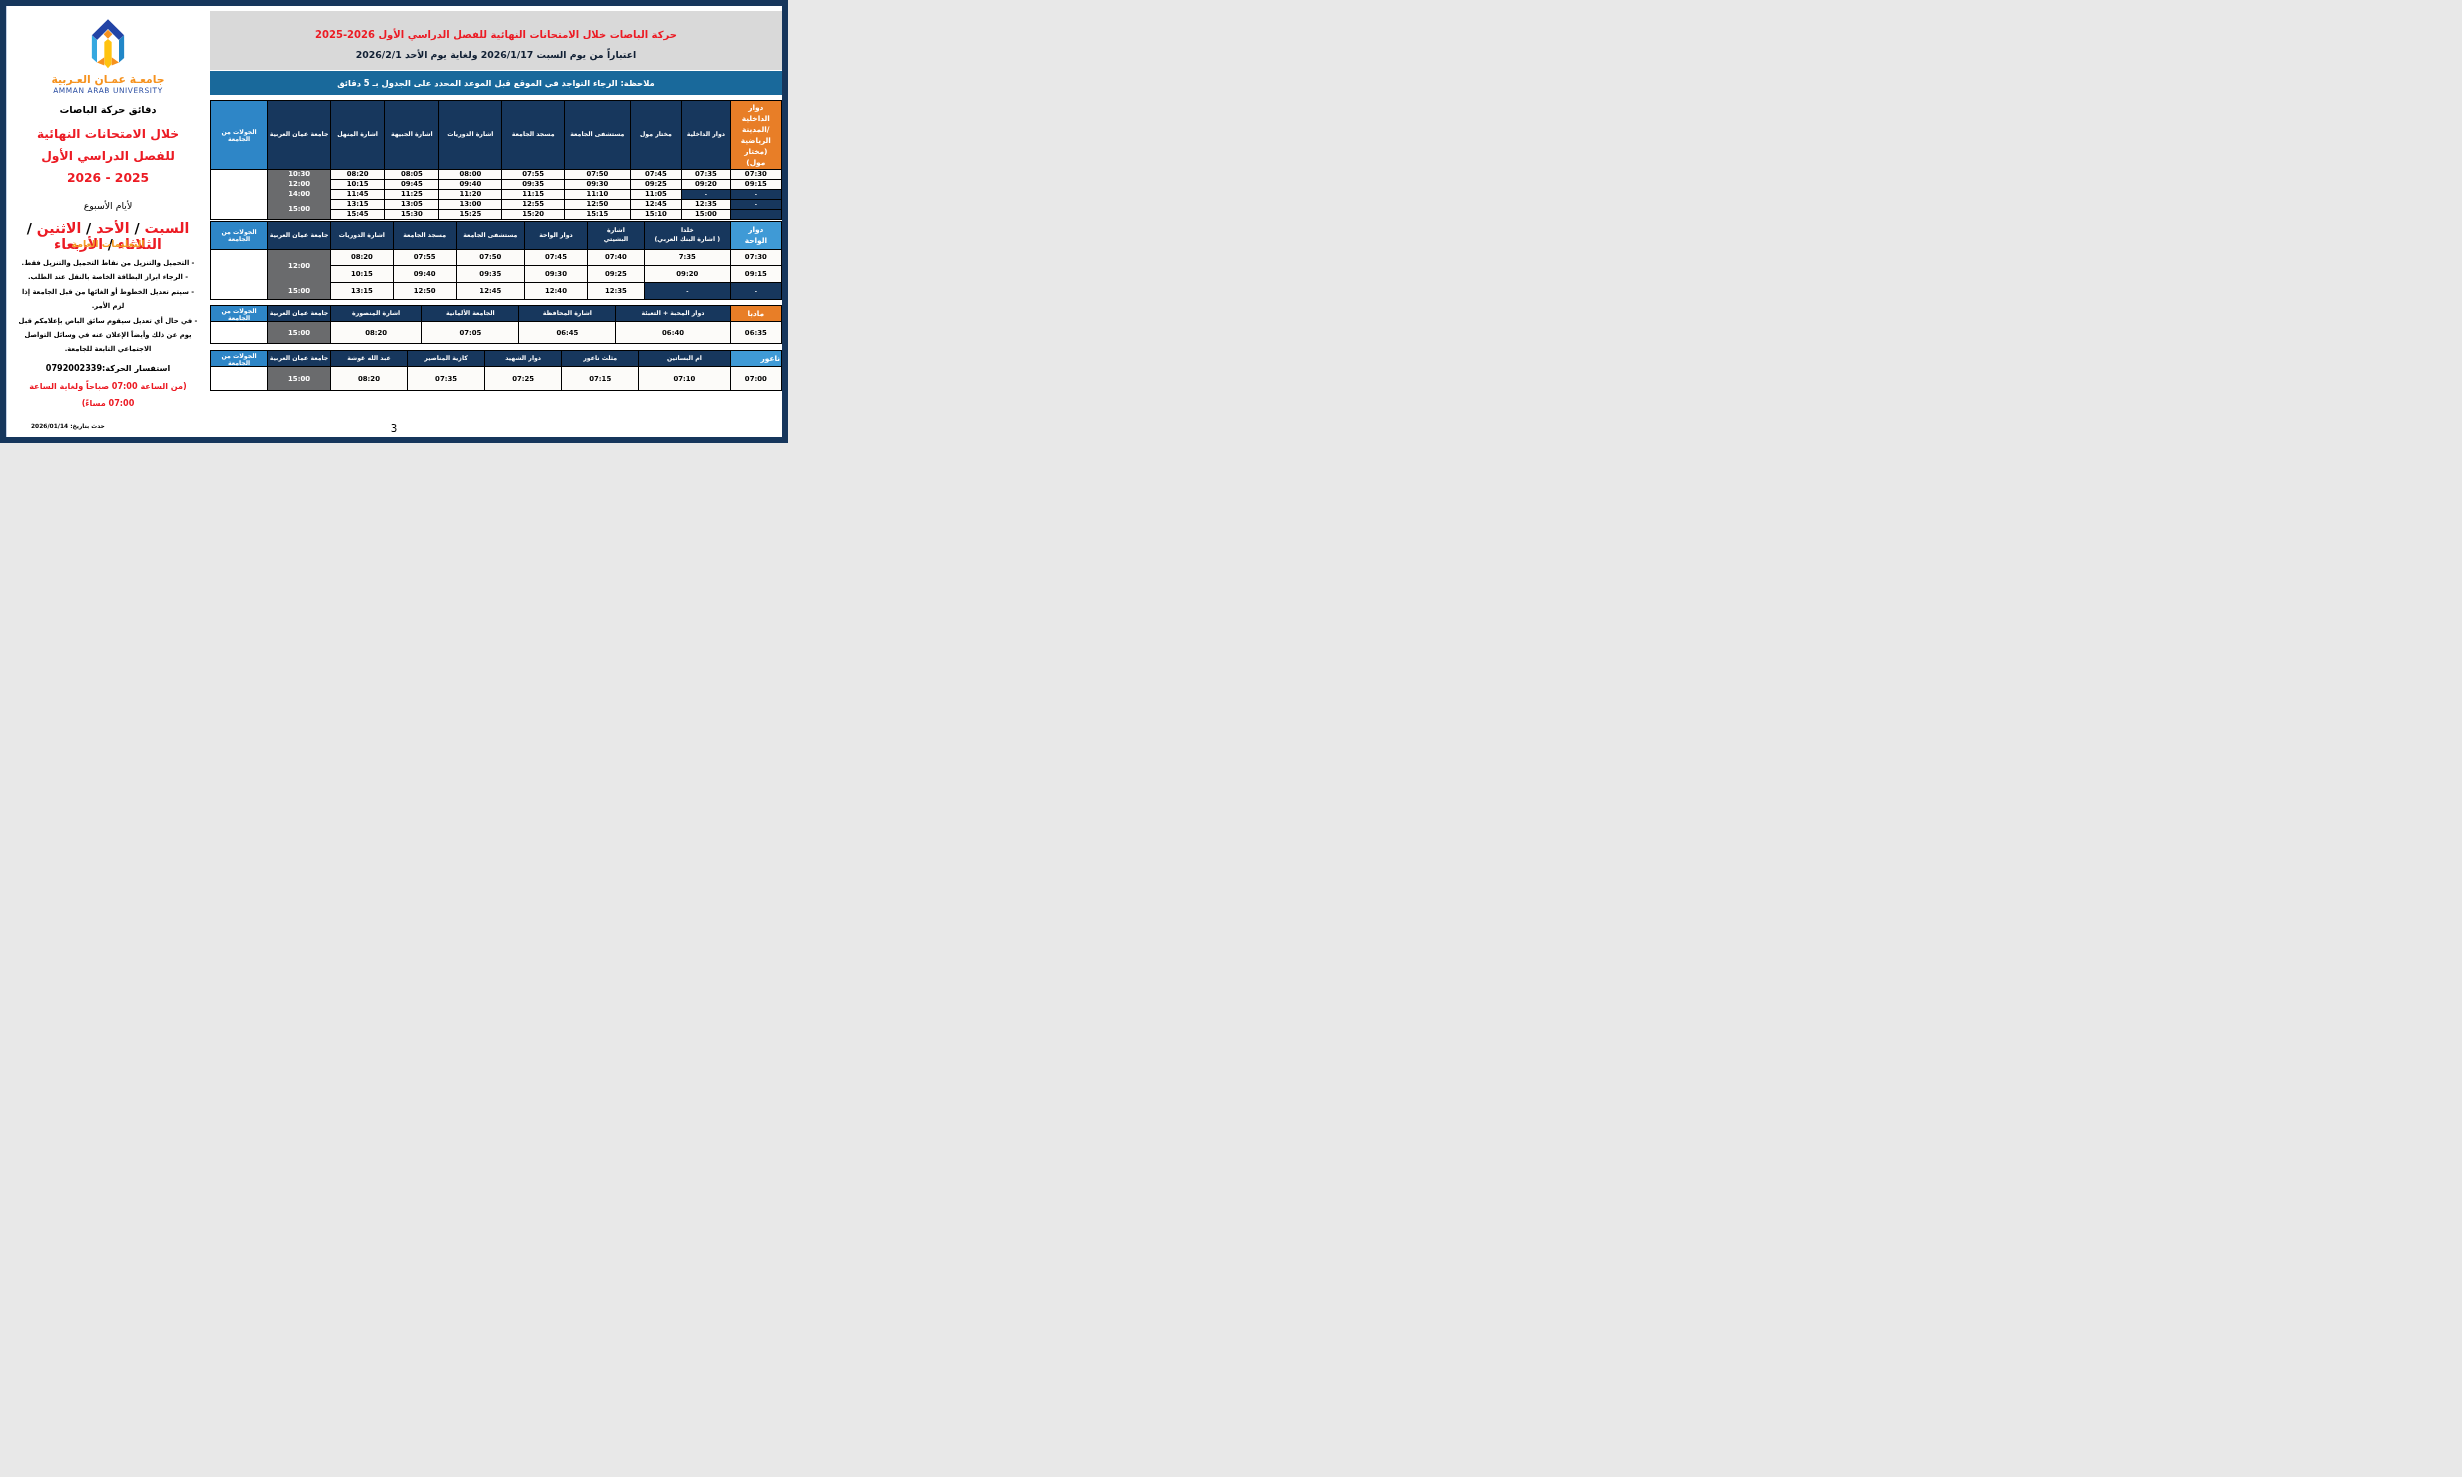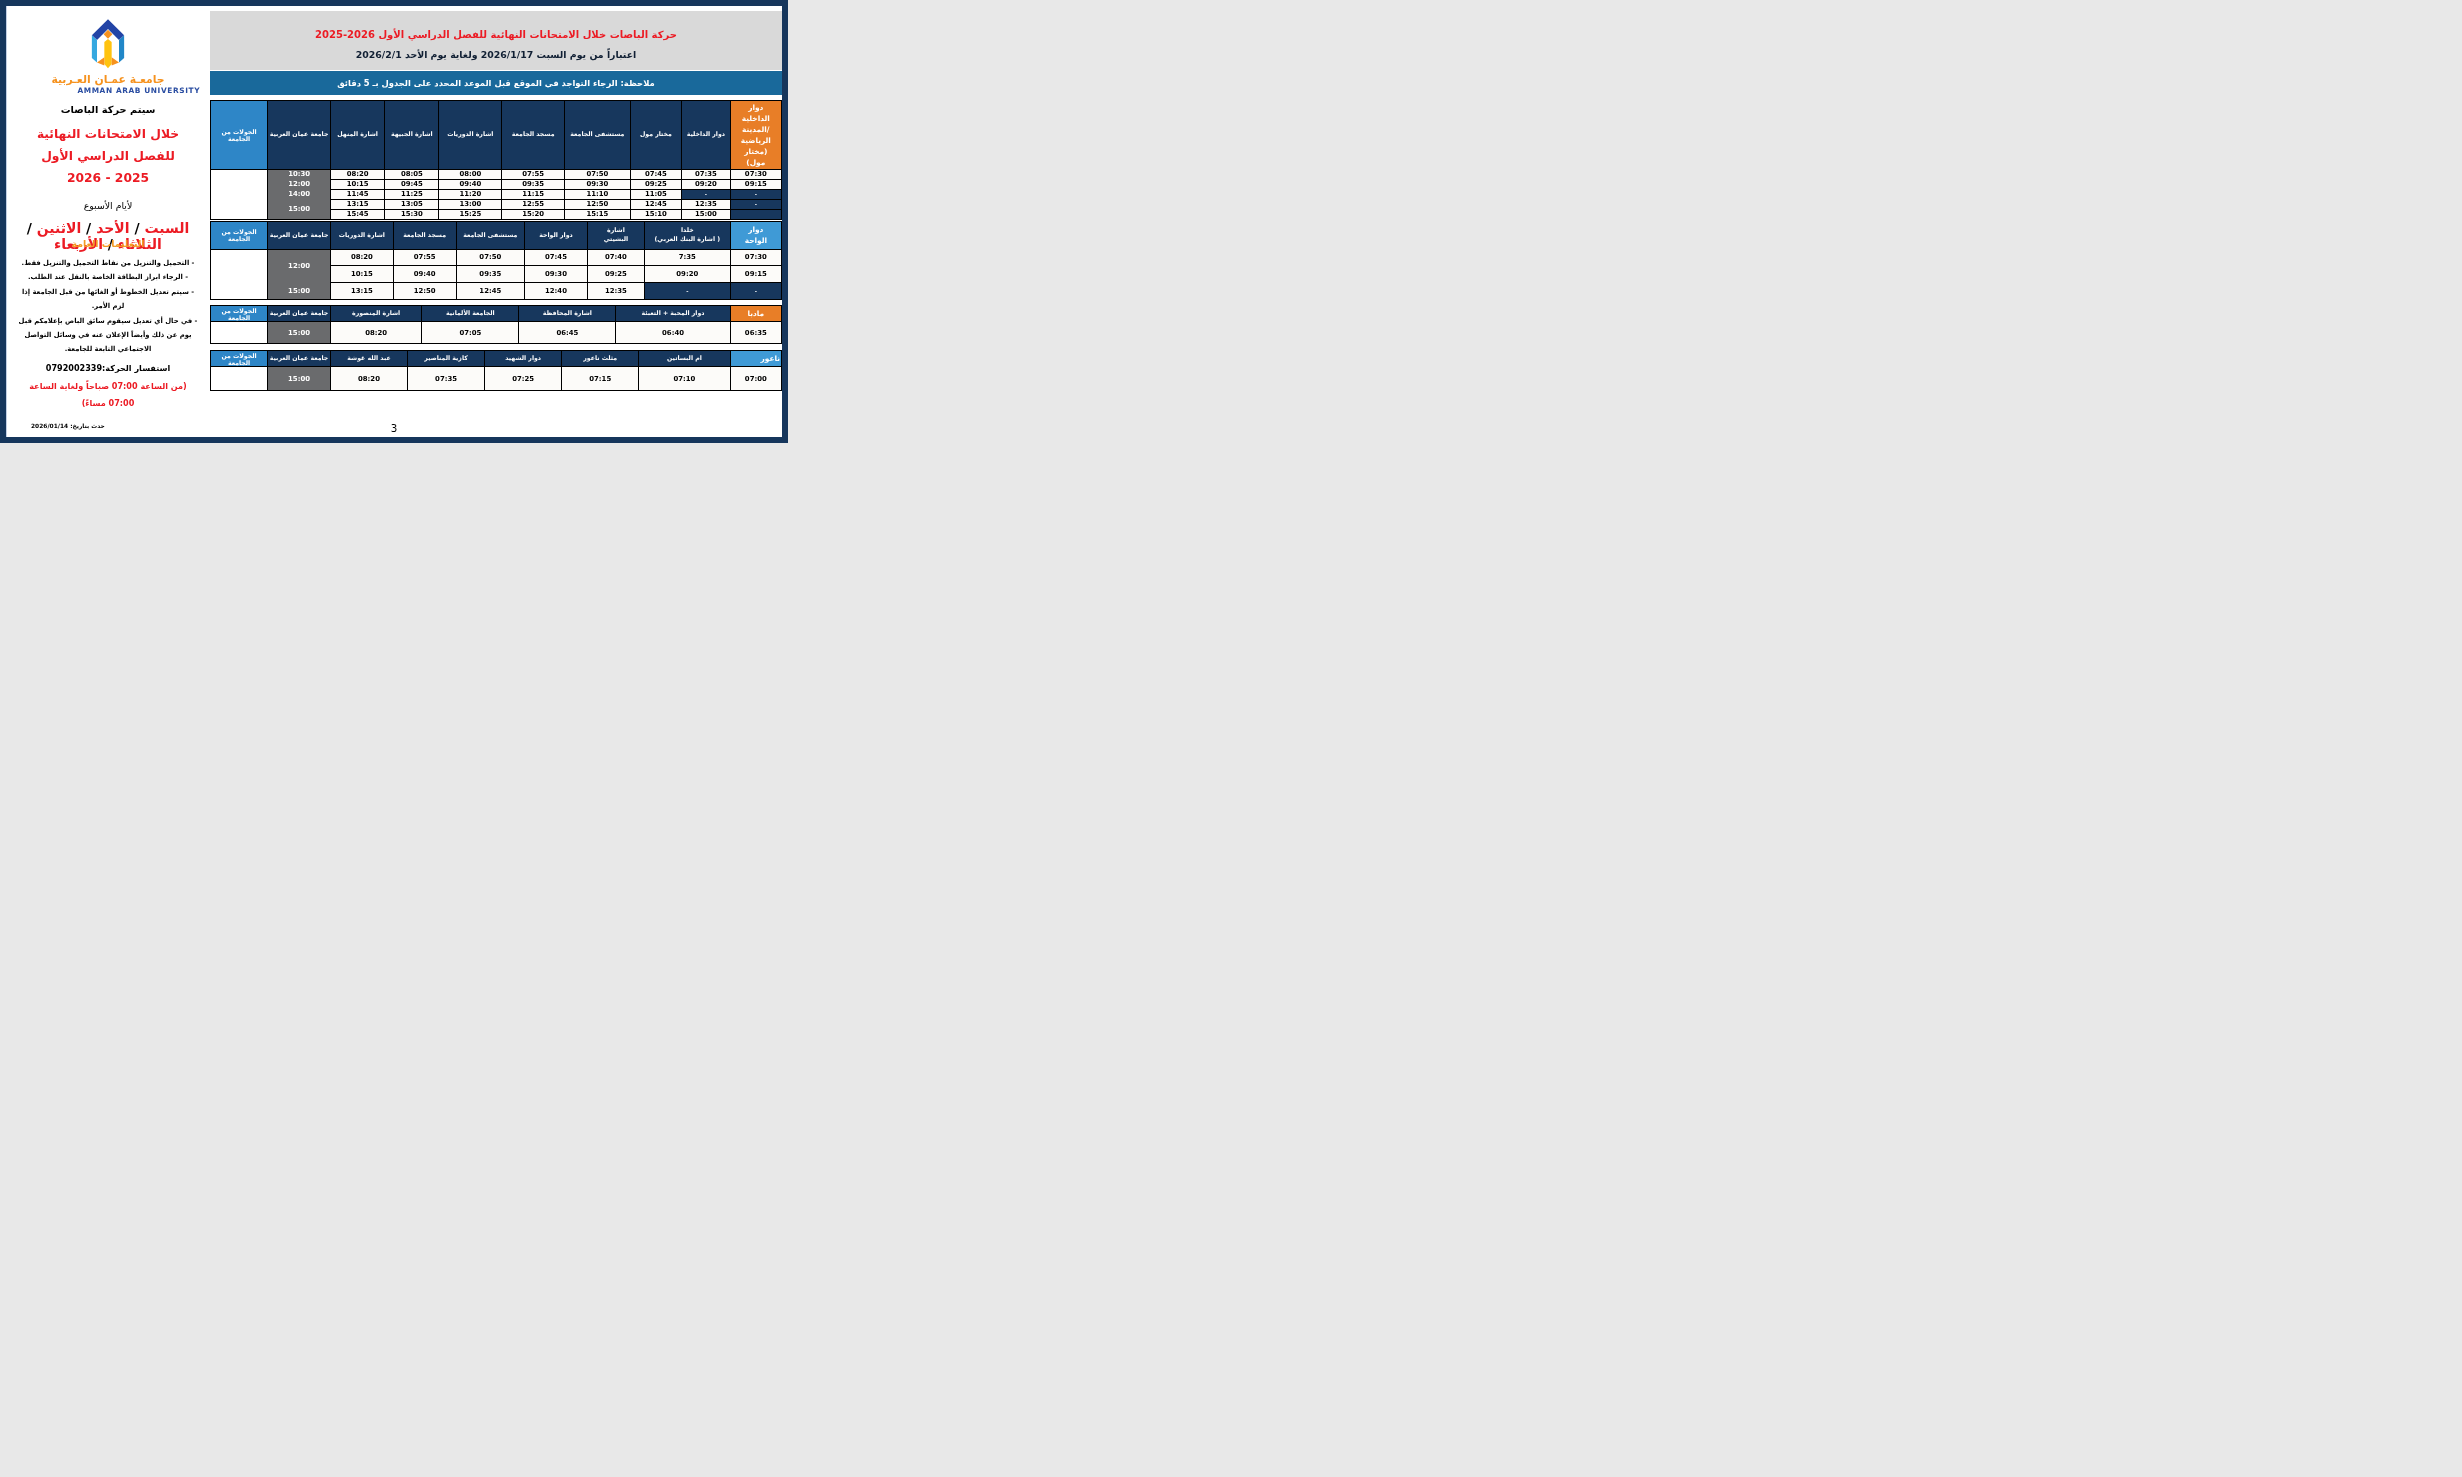--- a/index.html
+++ b/index.html
@@ -7,21 +7,21 @@
   .page{position:relative;width:788px;height:443px;background:#ffffff;box-sizing:border-box;
         border:6.9px solid #16365C;overflow:hidden;}
   .accent{position:absolute;left:0;top:0;bottom:0;width:1px;background:#C2CFE4;}
 
   
   .sidebar{position:absolute;left:0;top:0;width:204px;height:100%;direction:rtl;}
   .sidebar > div, .sidebar > h2, .sidebar > h3{position:absolute;left:5.9px;right:5.9px;margin:4px;text-align:center;}
   .logo{top:6.9px;}
   .logo svg{display:block;margin:0 auto;}
   .logo-ar{font-size:10.8px;font-weight:bold;color:#F6921E;margin-top:1px;letter-spacing:0.5px;}
-  .logo-en{font-size:7.4px;font-weight:bold;color:#2B4EA2;letter-spacing:0.6px;direction:ltr;text-align:right;}
+  .logo-en{font-size:7.4px;font-weight:normal;color:#2B4EA2;letter-spacing:0.6px;direction:ltr;}
   .sb-title{top:94px;font-size:9.8px;font-weight:bold;color:#000;}
   .sb-red{top:113px;font-size:12.3px;line-height:22px;font-weight:bold;color:#EC1B24;}
   .sb-days-label{top:190px;font-size:9.4px;font-weight:normal;color:#000;}
   .sb-days{top:210px;font-size:14px;font-weight:bold;color:#EC1B24;}
   .sb-days .slash{color:#000;}
   .sb-orange{top:228px;font-size:9.4px;font-weight:bold;color:#F49A22;}
   .bullet{font-size:6.8px;font-weight:bold;color:#000;text-align:right;line-height:13.8px;}
   .b1{top:247px;}
   .b2{top:261px;}
   .b3{top:275px;text-align:center;line-height:14.3px;}
@@ -75,21 +75,21 @@
         <polygon points="104,50 90,63 90,124 104,112" fill="#2187C8"></polygon>
         <polygon points="60,35 72,47 60,59 48,47" fill="#F6921E"></polygon>
         <polygon points="50,68 60,60 70,68 70,128 60,140 50,128" fill="#FFC30F"></polygon>
         <polygon points="30,124 50,110 50,132" fill="#F6921E"></polygon>
         <polygon points="90,124 70,110 70,132" fill="#F6921E"></polygon>
       </svg>
       <div class="logo-ar">جامعـة عمـان العـربية</div>
       <div class="logo-en">AMMAN ARAB UNIVERSITY</div>
     </div>
 
-    <h2 class="sb-title">سيتم حركة الباصات</h2>
+    <h2 class="sb-title">دقائق حركة الباصات</h2>
 
     <div class="sb-red">
       <div>خلال الامتحانات النهائية</div>
       <div>للفصل الدراسي الأول</div>
       <div>2025 - 2026</div>
     </div>
 
     <div class="sb-days-label">لأيام الأسبوع</div>
     <div class="sb-days"><span>السبت</span><span class="slash"> / </span><span>الأحد</span><span class="slash"> / </span><span>الاثنين</span><span class="slash"> / </span><span>الثلاثاء</span><span class="slash"> / </span><span>الأربعاء</span></div>
 

